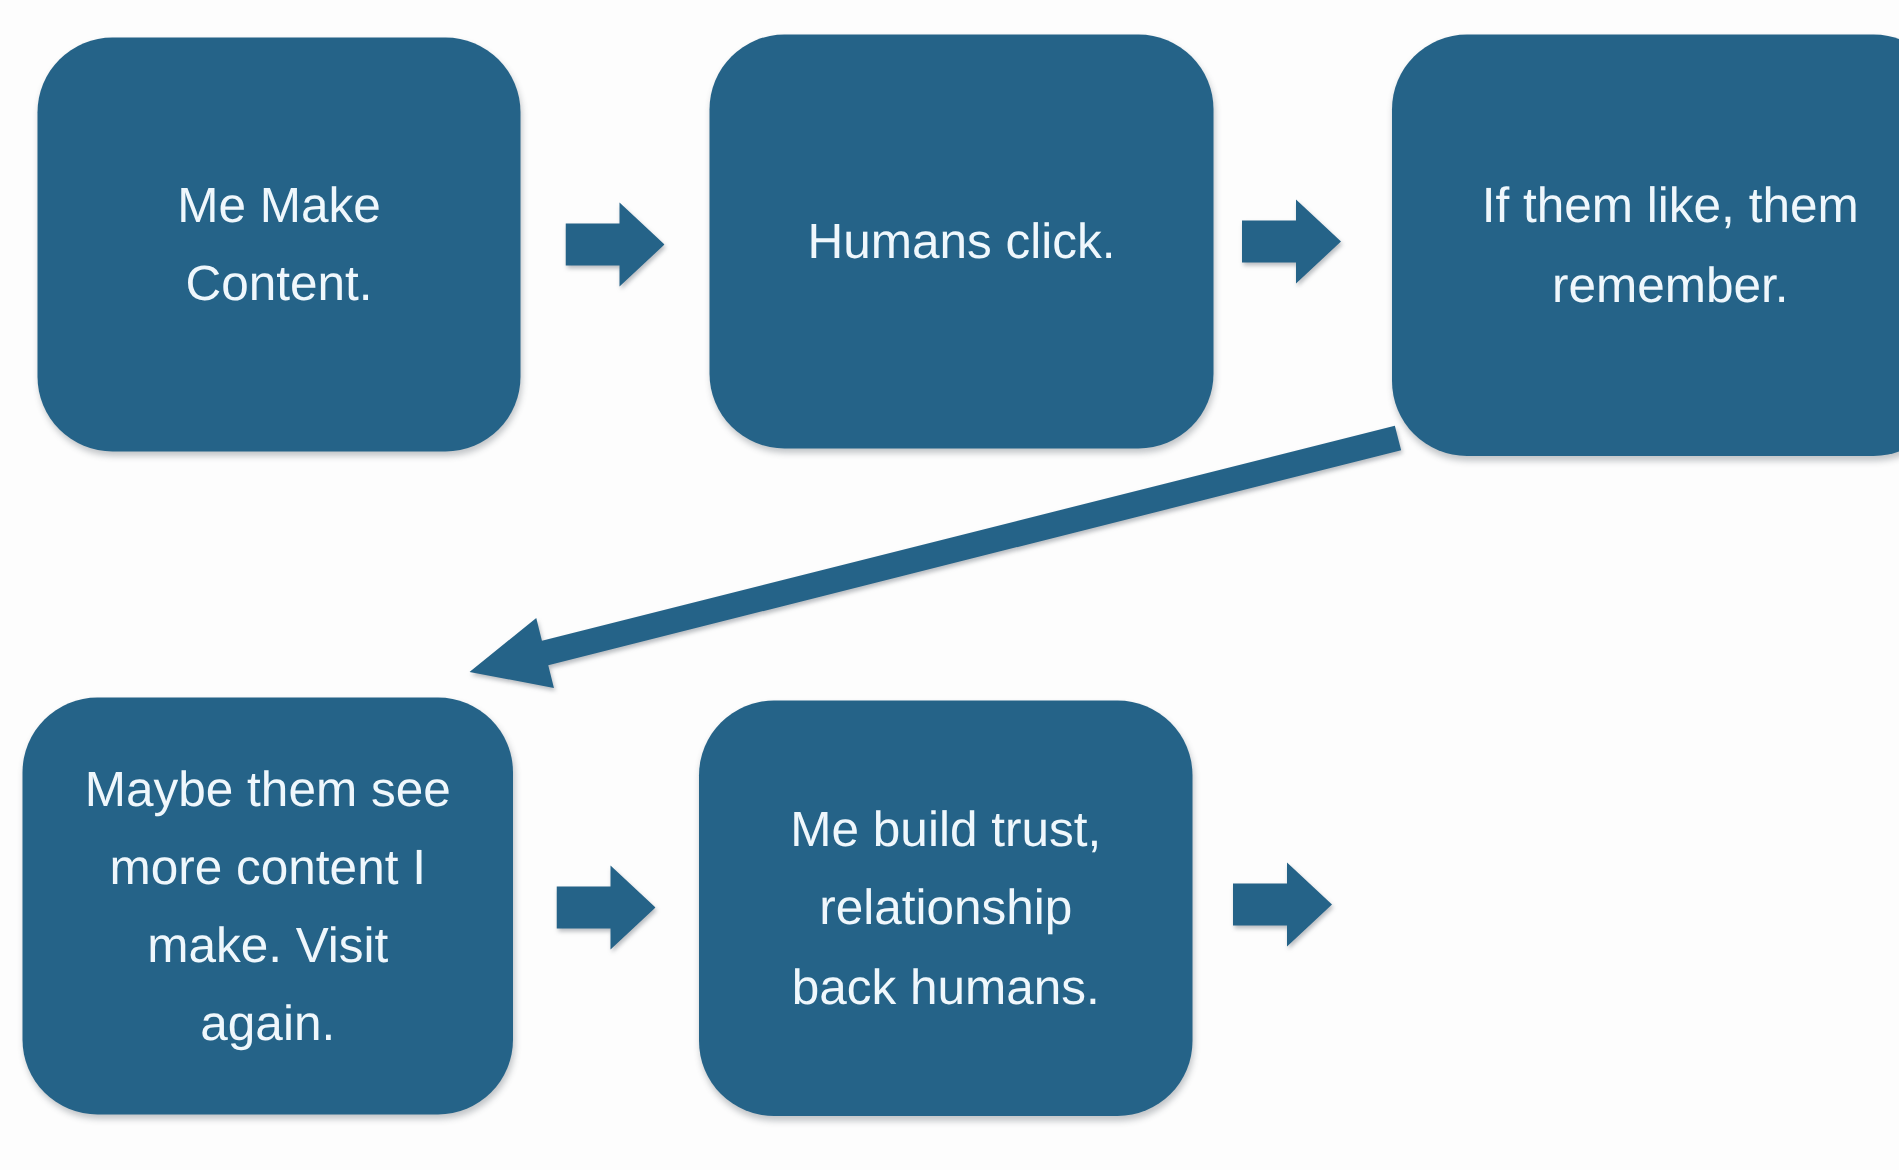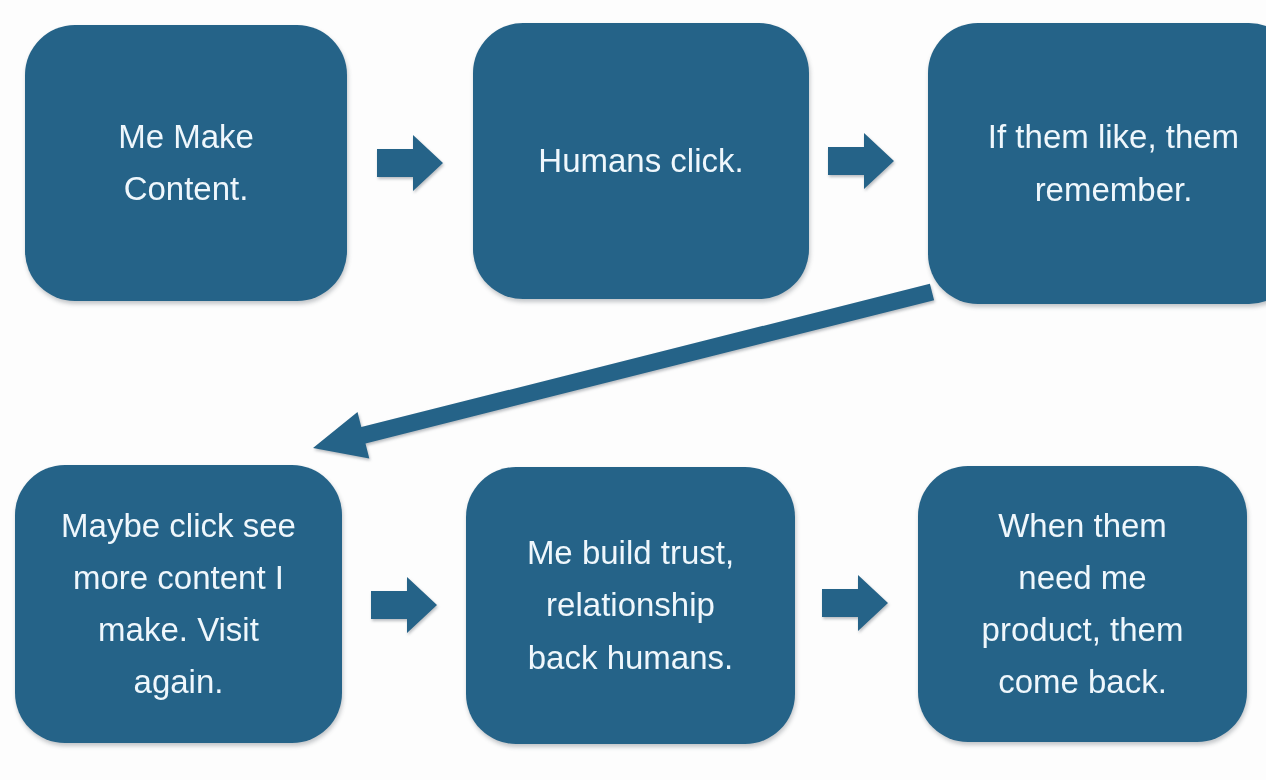--- a/index.html
+++ b/index.html
@@ -79,38 +79,32 @@
   <div class="node n2">
     <span class="node-label">Humans click.</span>
   </div>
 
   <div class="node n3">
     <span class="node-label">If them like, them
 remember.</span>
   </div>
 
   <div class="node n4">
-    <span class="node-label">Maybe click see
+    <span class="node-label">Maybe them see
 more content I
 make. Visit
 again.</span>
   </div>
 
   <div class="node n5">
     <span class="node-label">Me build trust,
 relationship
 back humans.</span>
   </div>
 
-  <div class="node n6">
-    <span class="node-label">When them
-need me
-product, them
-come back.</span>
-  </div>
 
   <svg class="block-arrow a1" viewBox="0 0 66 60" aria-hidden="true">
     <polygon points="0,16 36,16 36,2 66,30 36,58 36,44 0,44"></polygon>
   </svg>
 
   <svg class="block-arrow a2" viewBox="0 0 66 60" aria-hidden="true">
     <polygon points="0,16 36,16 36,2 66,30 36,58 36,44 0,44"></polygon>
   </svg>
 
   <svg class="block-arrow a3" viewBox="0 0 66 60" aria-hidden="true">

